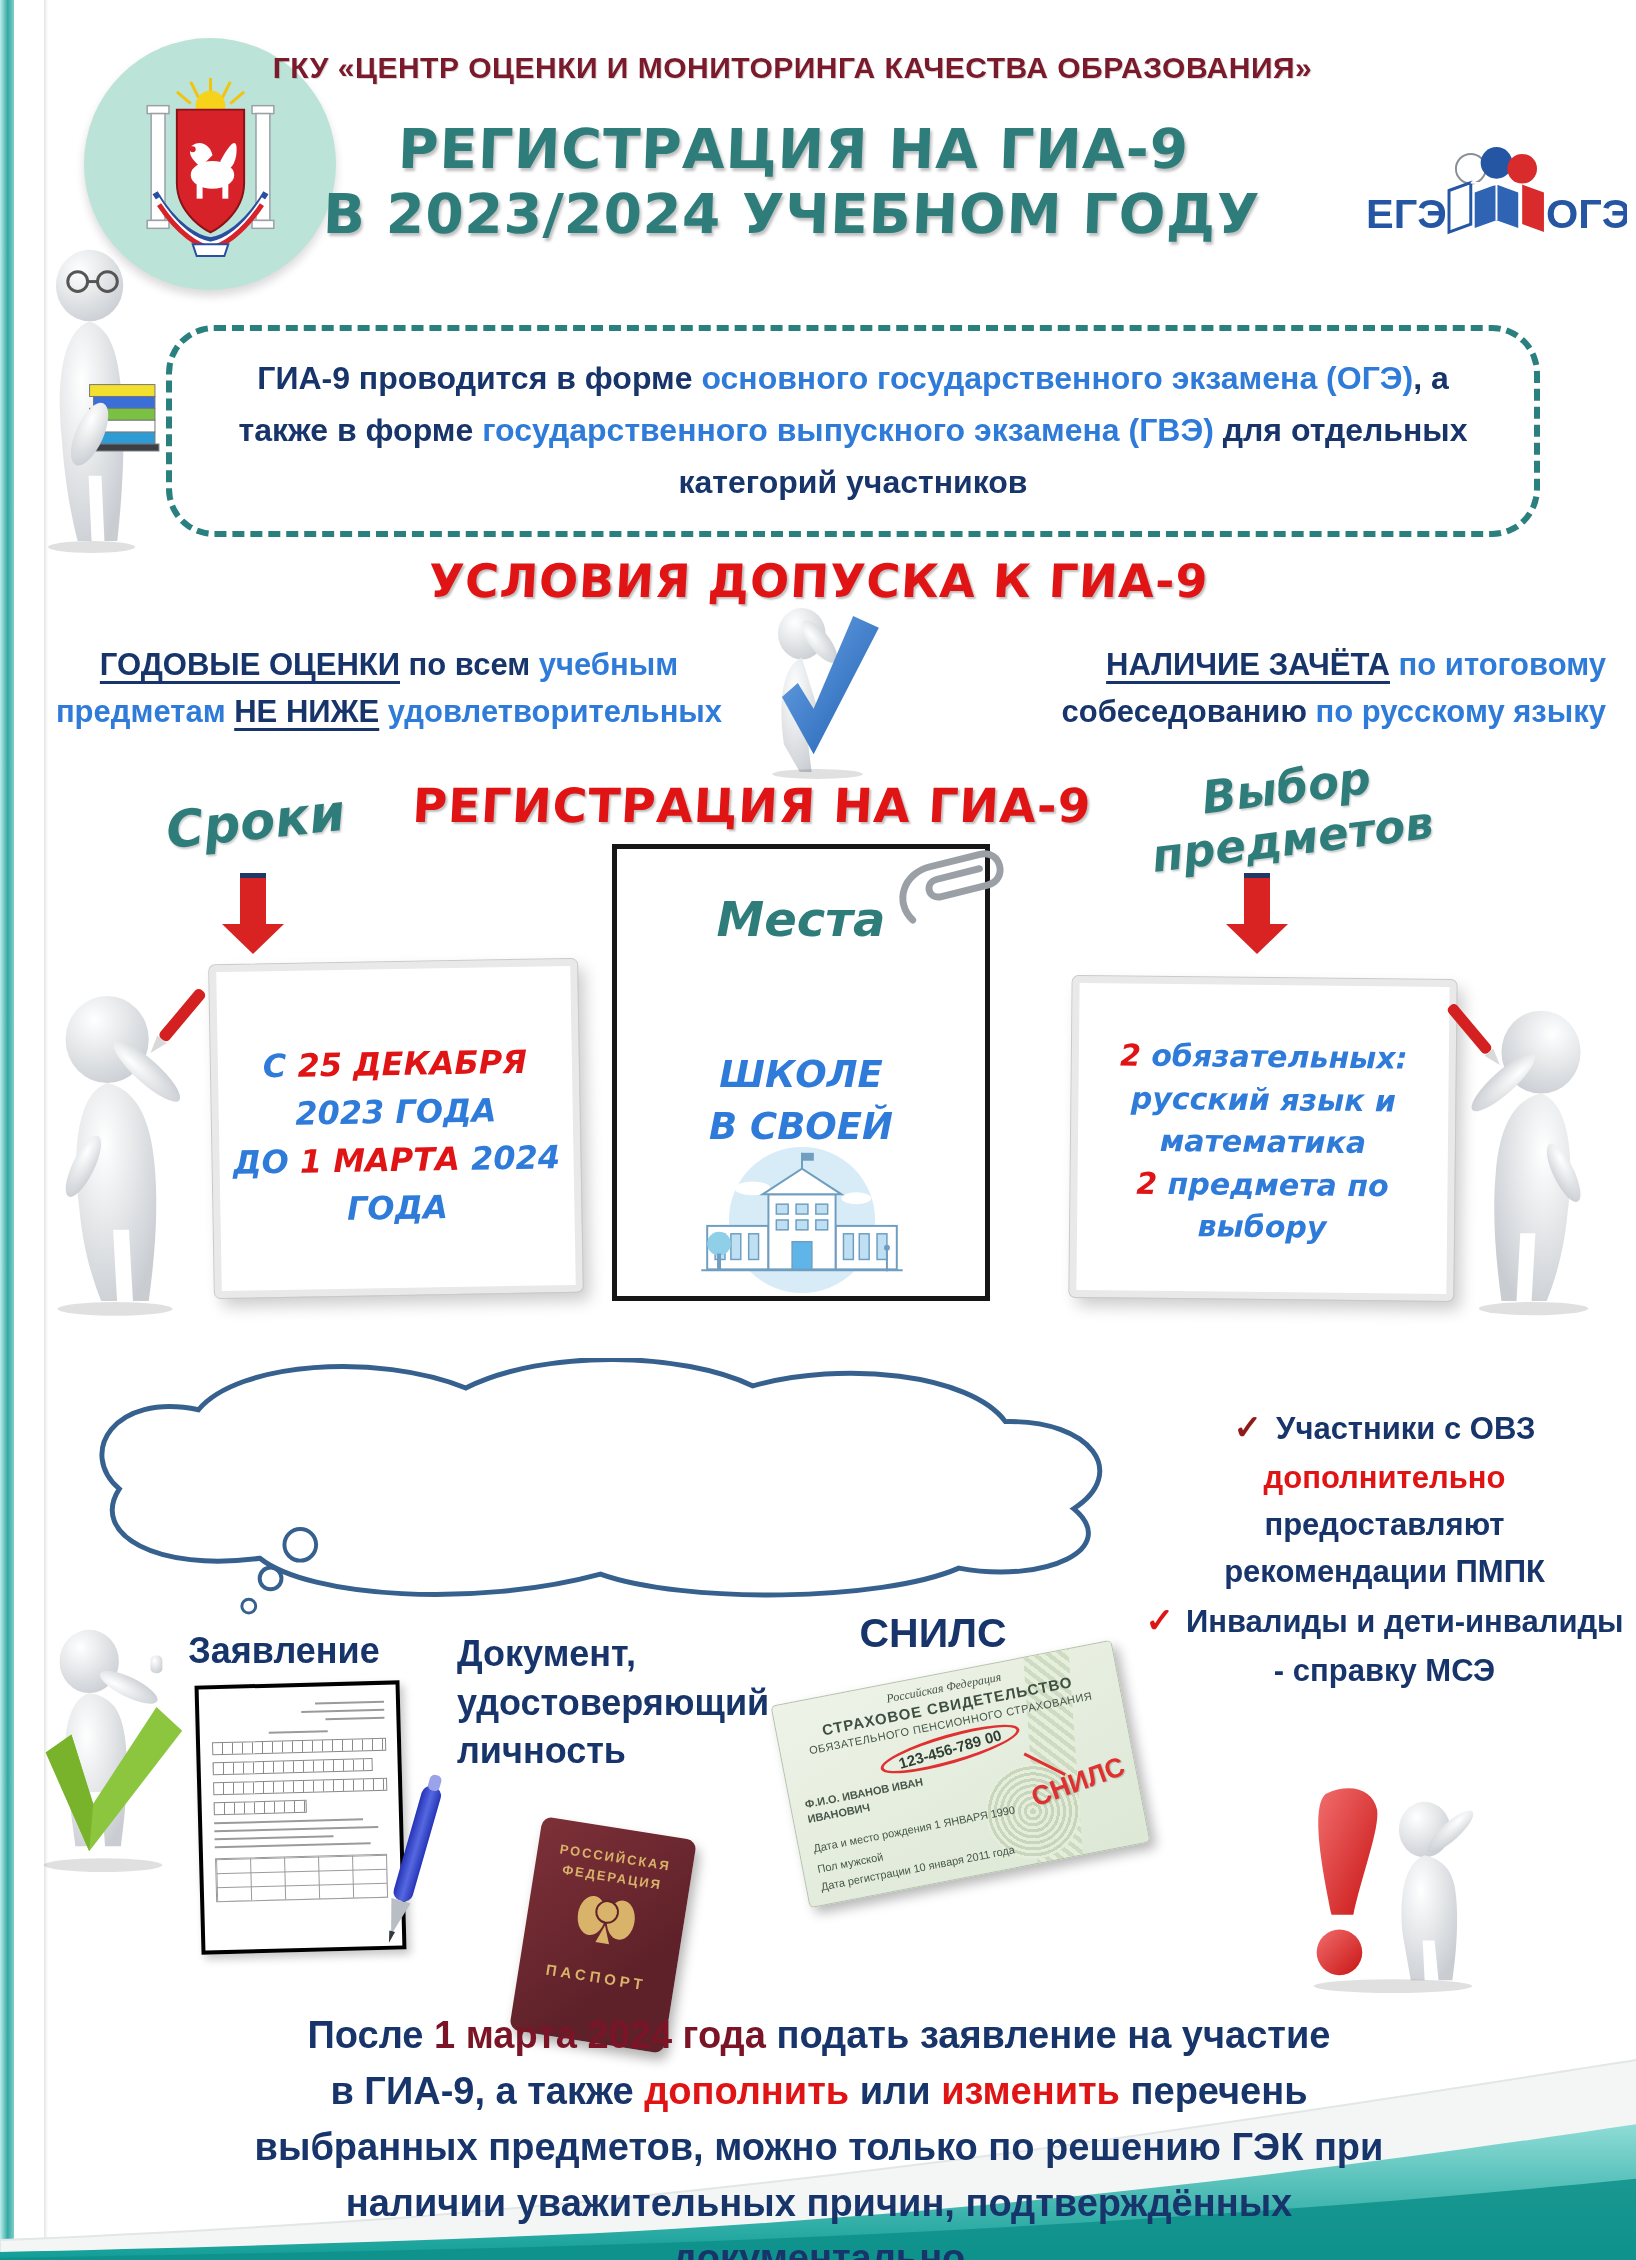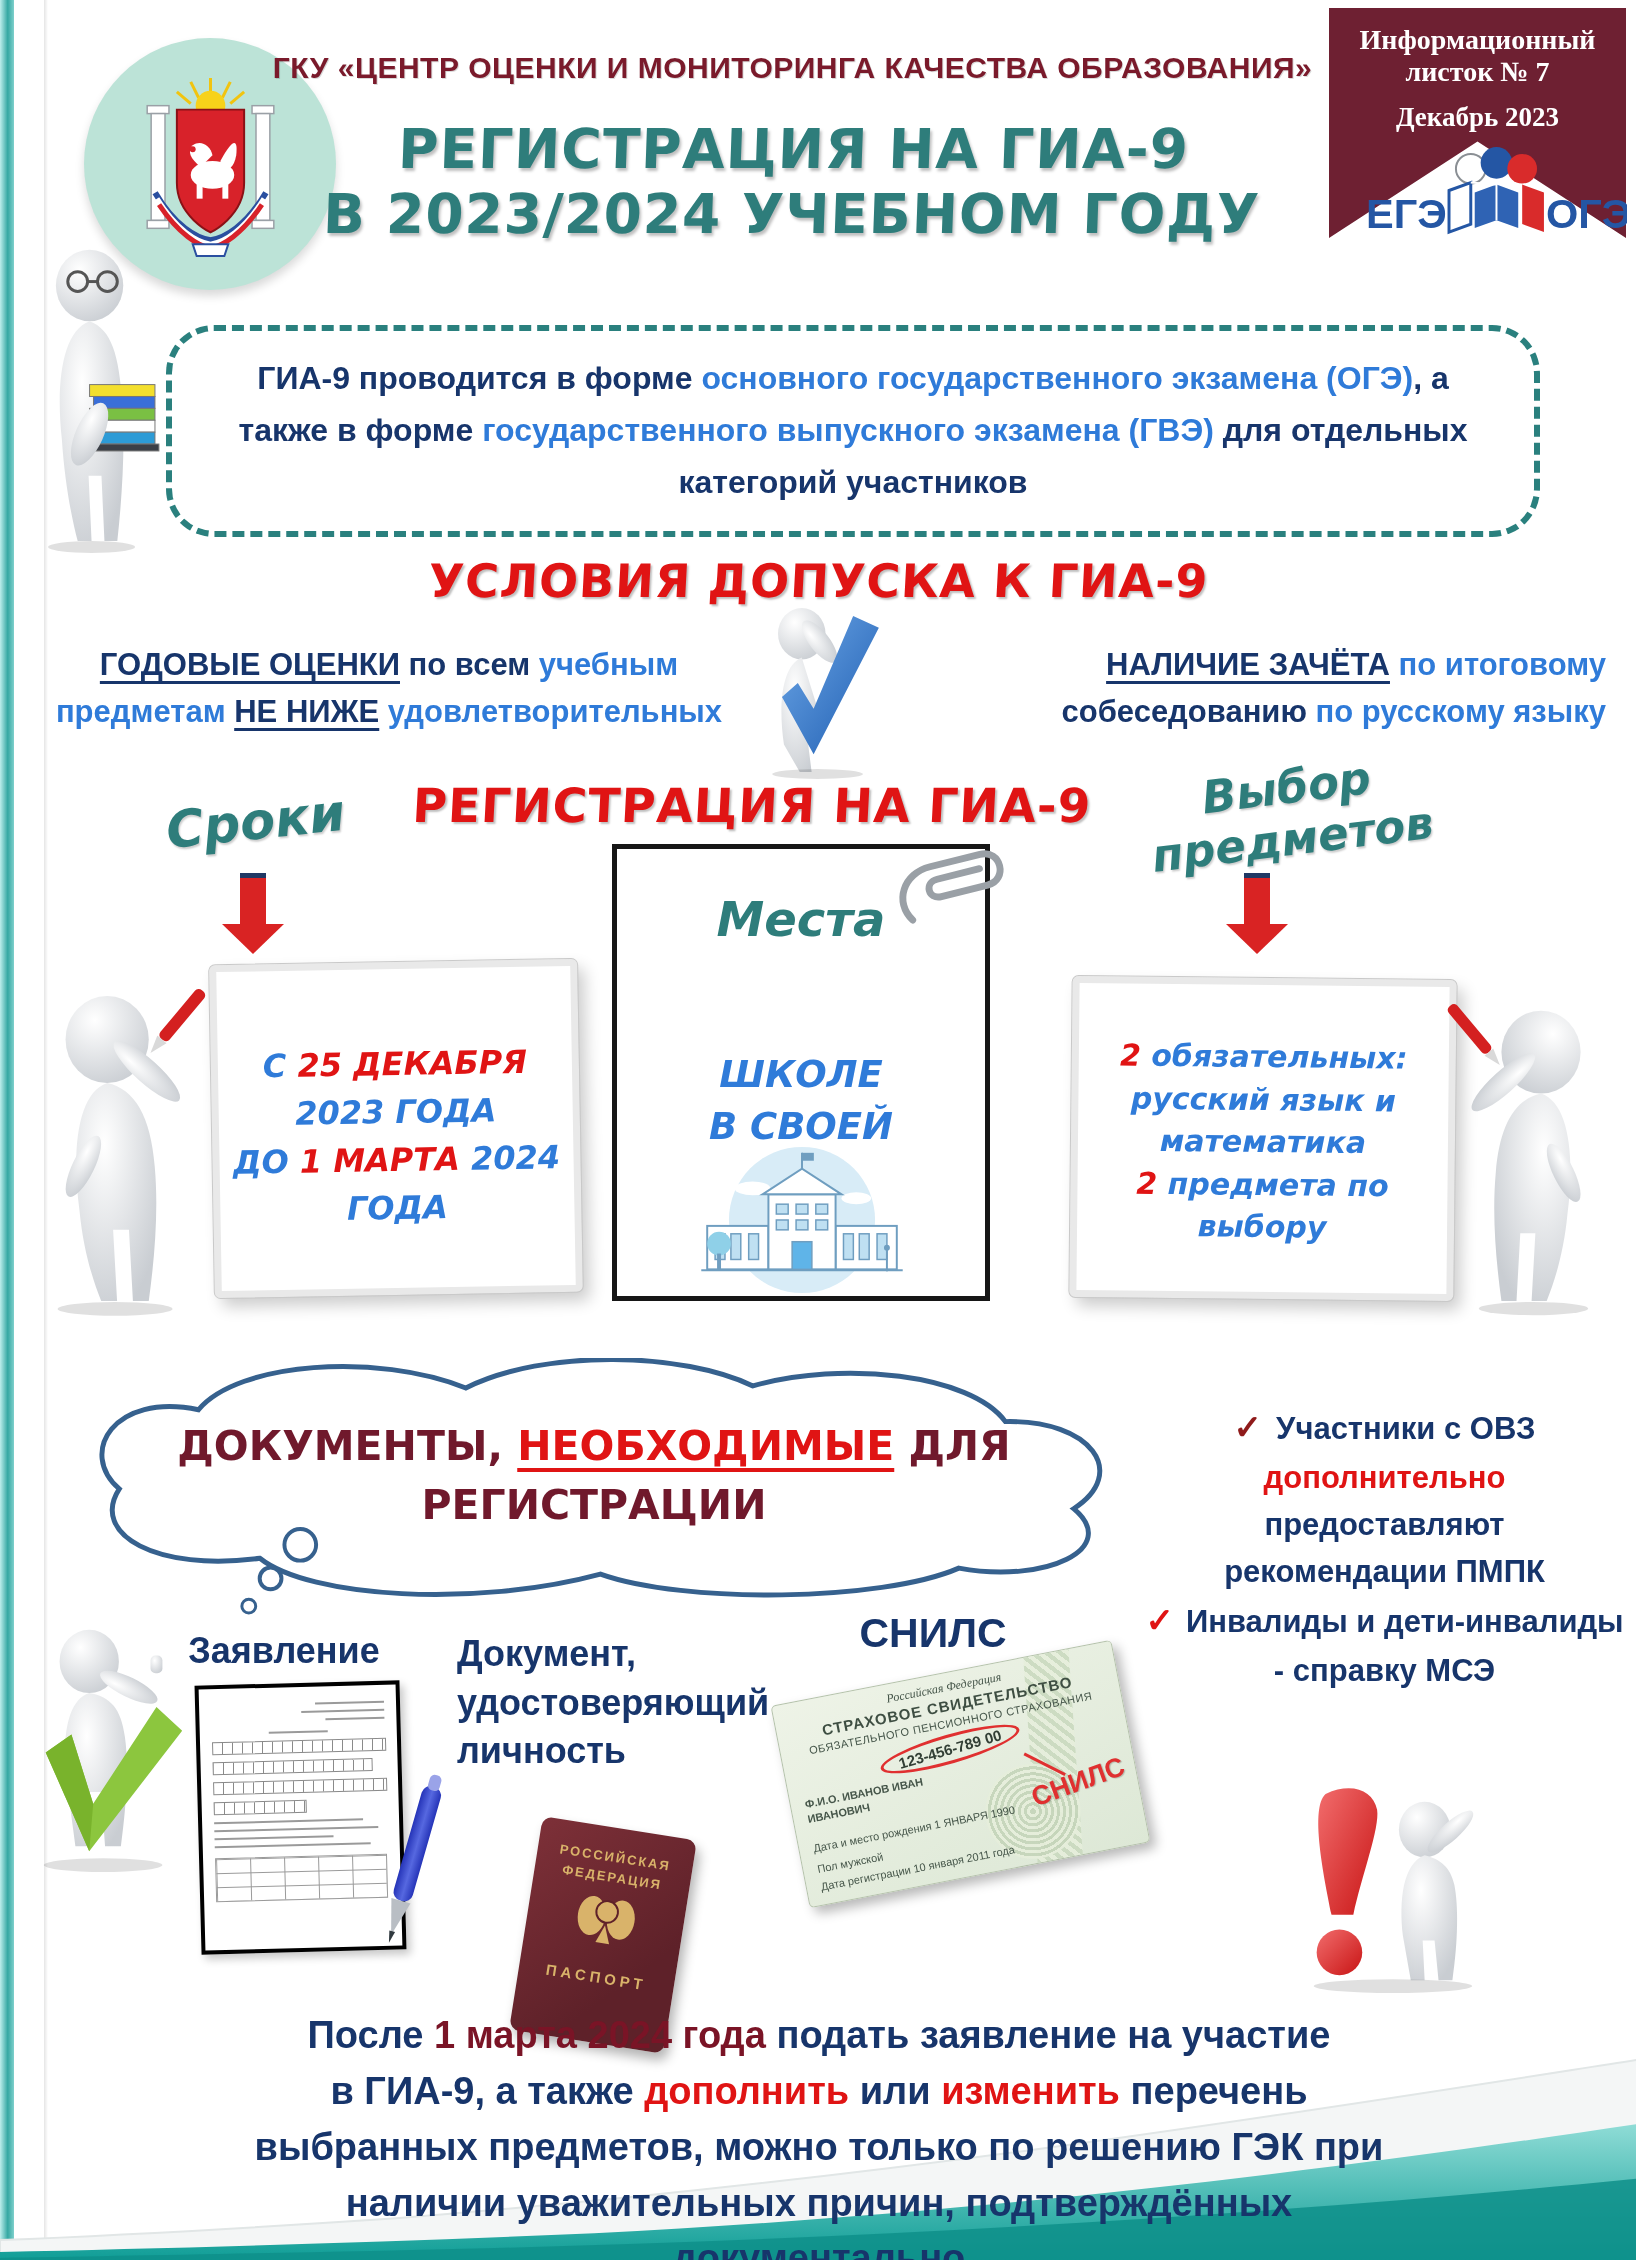--- a/index.html
+++ b/index.html
@@ -199,25 +199,20 @@
       <path d="M52 170 L88 170 L84 182 L56 182 Z" fill="#ffffff" stroke="#2a4fa0" stroke-width="2"></path>
     </svg>
   </div>
 
   <div class="org-title">ГКУ «ЦЕНТР ОЦЕНКИ И МОНИТОРИНГА КАЧЕСТВА ОБРАЗОВАНИЯ»</div>
   <div class="main-title">
     <div>РЕГИСТРАЦИЯ НА ГИА-9</div>
     <div>В 2023/2024 УЧЕБНОМ ГОДУ</div>
   </div>
 
-  <div class="badge">
-    <div class="b1">Информационный</div>
-    <div class="b2">листок № 7</div>
-    <div class="bd">Декабрь 2023</div>
-  </div>
 
   <div class="logo-wrap">
     <svg width="265" height="95" viewBox="0 0 268 96">
       <g>
         <circle cx="110" cy="26" r="15" fill="#ffffff" stroke="#8a8f94" stroke-width="2"></circle>
         <path d="M88 48 L110 40 L110 82 L88 90 Z" fill="#ffffff" stroke="#2456a4" stroke-width="3"></path>
         <circle cx="136" cy="20" r="16" fill="#2456a4"></circle>
         <path d="M114 50 L136 42 L158 50 L158 86 L136 78 L114 86 Z" fill="#2f63b4"></path>
         <circle cx="162" cy="26" r="15" fill="#d92b2b"></circle>
         <path d="M162 42 L184 50 L184 90 L162 82 Z" fill="#d92b2b"></path>
@@ -425,26 +420,20 @@
       </g>
     </svg>
   </div>
 
   <div class="cloud-wrap">
     <svg width="1089" height="246" viewBox="0 0 1100 248">
       <path d="M70 132 C28 96 64 34 150 52 C190 4 330 -6 420 30 C500 -10 640 -6 710 28
                C800 2 930 16 965 64 C1052 62 1090 116 1034 152 C1082 192 1006 228 918 212
                C840 246 640 248 556 218 C430 252 262 242 212 202 C108 216 40 178 70 132 Z" fill="#ffffff" stroke="#36618e" stroke-width="5"></path>
     </svg>
-    <div class="cloud-text">
-      <div>
-        <span>ДОКУМЕНТЫ, </span><span class="ru">НЕОБХОДИМЫЕ</span><span> ДЛЯ</span>
-      </div>
-      <div>РЕГИСТРАЦИИ</div>
-    </div>
   </div>
   <div class="bubbles">
     <svg width="109" height="99" viewBox="0 0 110 100">
       <circle cx="78" cy="22" r="16" fill="#ffffff" stroke="#36618e" stroke-width="4"></circle>
       <circle cx="48" cy="56" r="11" fill="#ffffff" stroke="#36618e" stroke-width="4"></circle>
       <circle cx="26" cy="84" r="7" fill="#ffffff" stroke="#36618e" stroke-width="3"></circle>
     </svg>
   </div>
 
   <div class="ovz">

